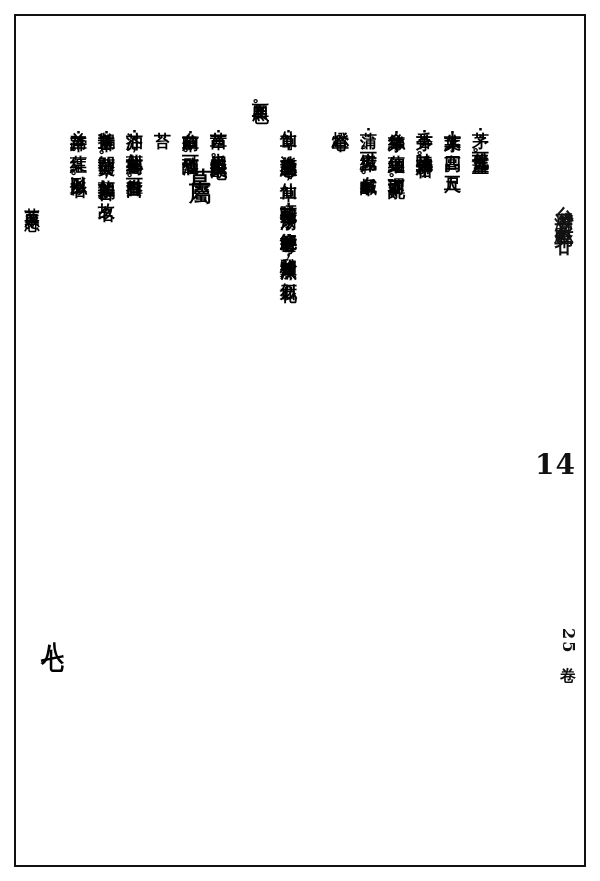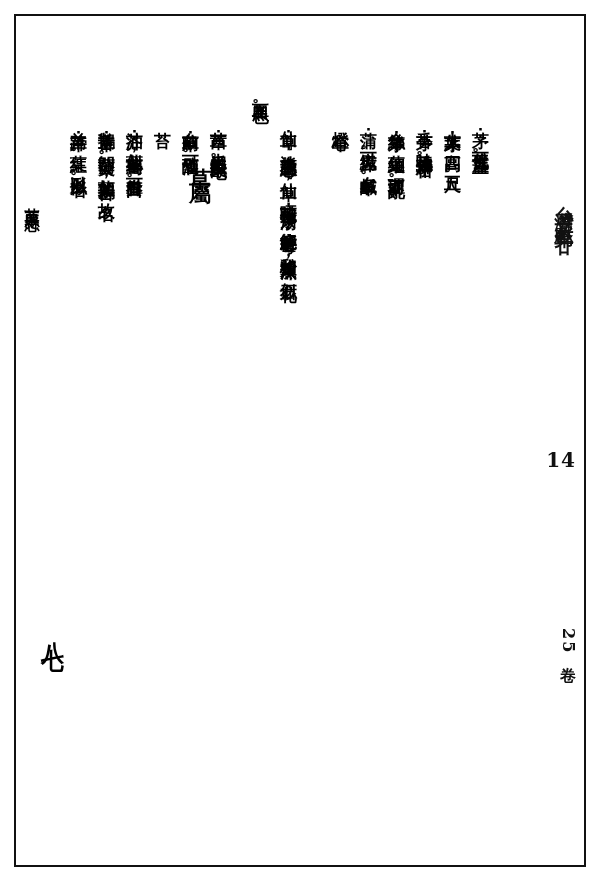--- a/index.html
+++ b/index.html
@@ -74,21 +74,21 @@
     letter-spacing: 6px;
     color: #111;
     font-family: "DejaVu Serif", serif;
     transform: skewY(-1.5deg);
   }
   
   .folio-right {
     position: absolute;
     right: 24px;
     top: 448px;
-    font-size: 20px;
+    font-size: 28px;
     font-weight: 700;
     color: #111;
     letter-spacing: 1px;
   }
   
   .vol-right {
     position: absolute;
     right: 22px;
     top: 628px;
     writing-mode: vertical-rl;

